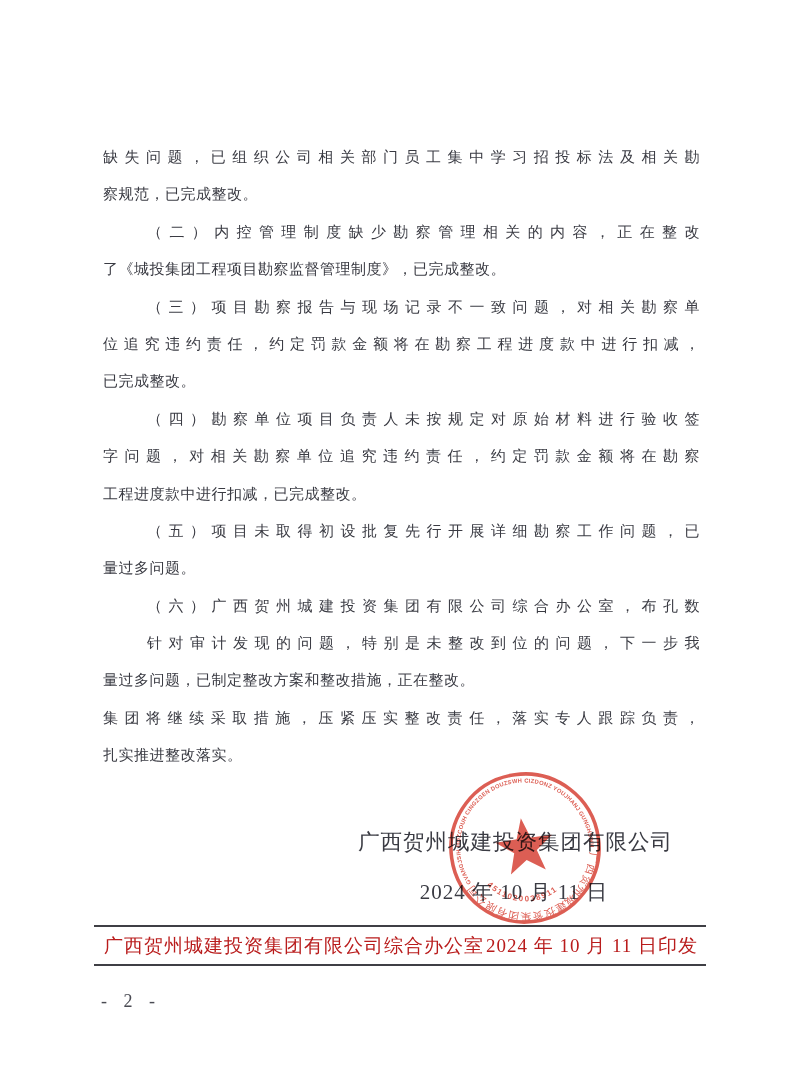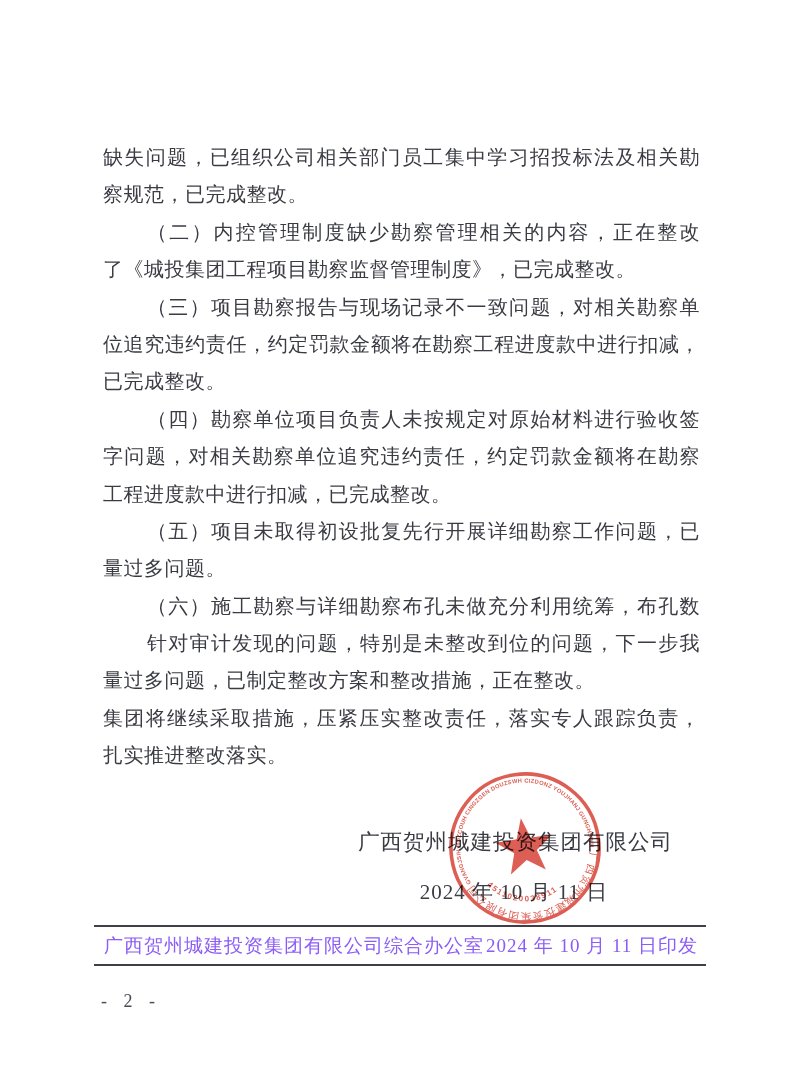--- a/index.html
+++ b/index.html
@@ -10,21 +10,21 @@
     overflow:hidden;
     font-family:"Liberation Serif","DejaVu Serif",serif;
   }
   
   .body-text{
     position:absolute;left:103px;top:139px;width:597px;
     color:#3a3b43;
   }
   .bline{
     height:37.4px;line-height:37.4px;
-    font-size:20px;
+    font-size:15px;
     white-space:nowrap;
     letter-spacing:0.5px;
   }
   .bline.fill{
     white-space:normal;
     text-align:justify;
     text-align-last:justify;
     text-justify:inter-character;
   }
   .bline.ind{text-indent:44px;}
@@ -45,21 +45,21 @@
   .seal .ring-cjk{font-size:11px;letter-spacing:.6px;font-family:"Liberation Serif","DejaVu Serif",serif;}
   .seal .ring-num{font-family:"Liberation Sans","DejaVu Sans",sans-serif;font-size:8px;letter-spacing:1.6px;font-weight:bold;}
   
   .footer-rule{position:absolute;left:94px;width:612px;height:2px;background:#3f3f45;}
   .rule-top{top:925px;}
   .rule-bottom{top:964px;}
   .footer-row{
     position:absolute;left:94px;top:931px;width:612px;height:30px;
     display:flex;justify-content:space-between;align-items:center;
     box-sizing:border-box;padding:0 8px 0 10px;
-    font-size:19px;color:#8b5cf6;letter-spacing:1px;white-space:nowrap;
+    font-size:19px;color:#b91c1c;letter-spacing:1px;white-space:nowrap;
   }
   
   .page-number{
     position:absolute;left:101px;top:991px;
     font-size:18px;color:#4a4b53;letter-spacing:6px;white-space:nowrap;
   }
 </style>
 </head>
 <body>
 
@@ -71,21 +71,21 @@
       <div class="bline fill ind">（二）内控管理制度缺少勘察管理相关的内容，正在整改</div>
       <div class="bline">了《城投集团工程项目勘察监督管理制度》，已完成整改。</div>
       <div class="bline fill ind">（三）项目勘察报告与现场记录不一致问题，对相关勘察单</div>
       <div class="bline fill">位追究违约责任，约定罚款金额将在勘察工程进度款中进行扣减，</div>
       <div class="bline">已完成整改。</div>
       <div class="bline fill ind">（四）勘察单位项目负责人未按规定对原始材料进行验收签</div>
       <div class="bline fill">字问题，对相关勘察单位追究违约责任，约定罚款金额将在勘察</div>
       <div class="bline">工程进度款中进行扣减，已完成整改。</div>
       <div class="bline fill ind">（五）项目未取得初设批复先行开展详细勘察工作问题，已</div>
       <div class="bline">量过多问题。</div>
-      <div class="bline fill ind">（六）施工勘察与详细勘察布孔未做充分利用统筹，布孔数</div>
+      <div class="bline fill ind">（六）广西贺州城建投资集团有限公司综合办公室，布孔数</div>
       <div class="bline fill ind">针对审计发现的问题，特别是未整改到位的问题，下一步我</div>
       <div class="bline">量过多问题，已制定整改方案和整改措施，正在整改。</div>
       <div class="bline fill">集团将继续采取措施，压紧压实整改责任，落实专人跟踪负责，</div>
       <div class="bline">扎实推进整改落实。</div>
     </div>
 
   <div class="signature">
     <div class="sig-company">广西贺州城建投资集团有限公司</div>
     <div class="sig-date">2024 年 10 月 11 日</div>
   </div>

